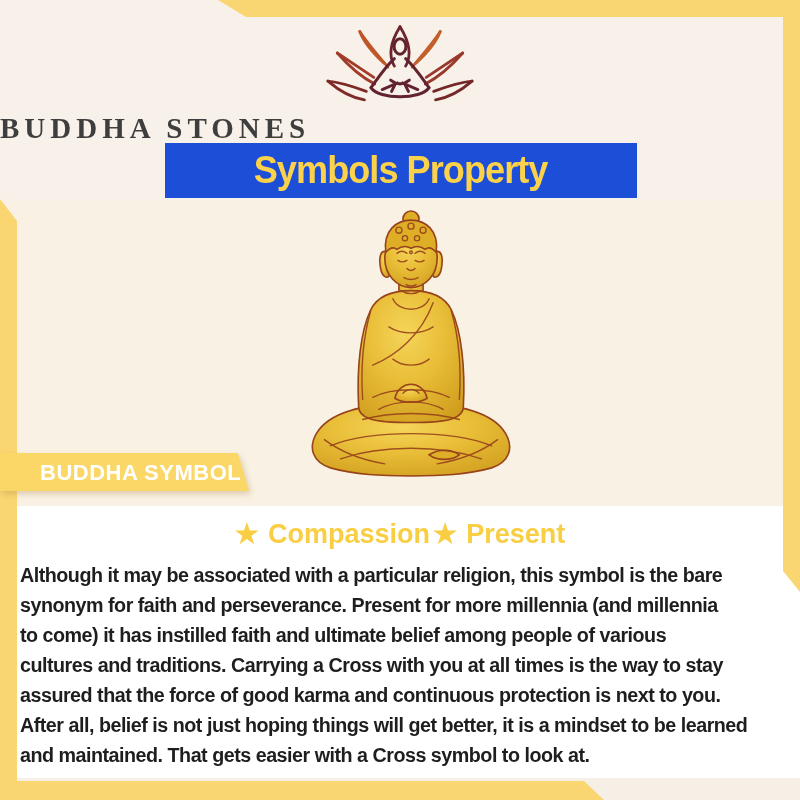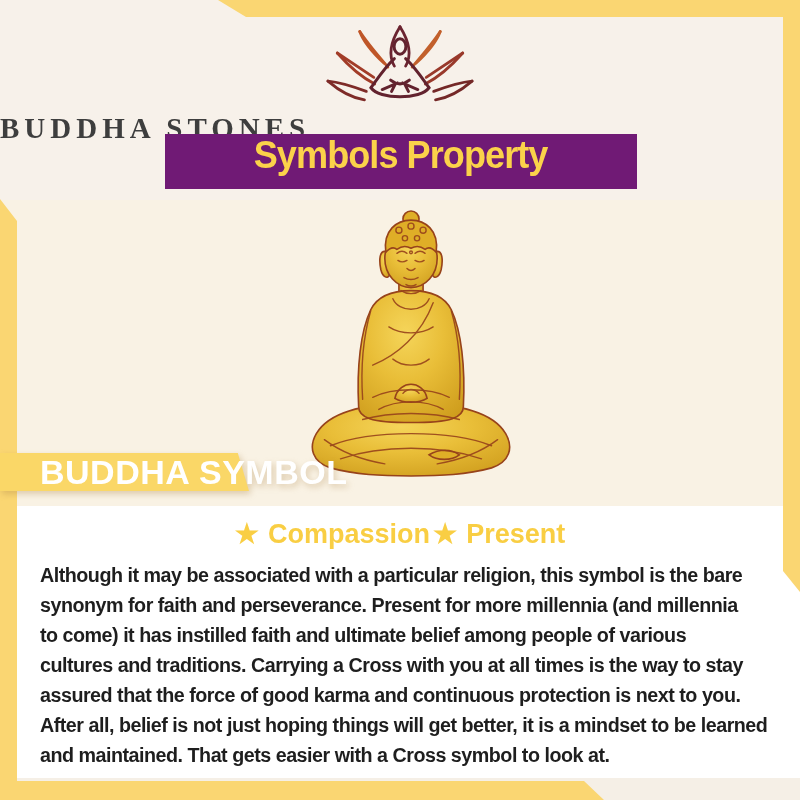--- a/index.html
+++ b/index.html
@@ -18,52 +18,52 @@
   
   .logo-wrap{position:absolute;left:0;top:24px;width:800px;text-align:center;}
   .logo-svg{display:inline-block;}
   .brand-name{
     position:absolute;left:0;top:112px;width:684px;
     font-family:"Liberation Serif", serif;font-weight:600;font-size:29px;
     letter-spacing:5px;color:#3E3E3E;
   }
   
   .title-box{
-    position:absolute;left:165px;top:134px;width:472px;height:55px;
-    background:#701a75;display:flex;align-items:flex-start;justify-content:center;
+    position:absolute;left:165px;top:143px;width:472px;height:55px;
+    background:#1d4ed8;display:flex;align-items:center;justify-content:center;
   }
   .title-text{
     font-size:38px;font-weight:700;color:#FBD24A;letter-spacing:-1px;
     transform:scaleX(.95);white-space:nowrap;
   }
   
   .buddha{position:absolute;left:300px;top:206px;}
   
   .flag{
     position:absolute;left:0;top:453px;width:249px;height:38px;
     filter:drop-shadow(2px 3px 3px rgba(170,130,70,.35));
   }
   .flag-bg{
     position:absolute;inset:0;background:#FAD767;
     clip-path:polygon(0 0,95.5% 0,100% 100%,0 100%);
   }
   .flag-text{
     position:absolute;left:40px;top:0;height:38px;line-height:39px;
-    font-size:34px;font-weight:700;color:#FFFFFF;letter-spacing:.5px;white-space:nowrap;
+    font-size:22px;font-weight:700;color:#FFFFFF;letter-spacing:.5px;white-space:nowrap;
   }
   
   .traits{
     position:absolute;left:0;top:518px;width:800px;text-align:center;
     font-size:27px;font-weight:700;color:#F9CE43;white-space:nowrap;
   }
   .trait-star{display:inline-block;}
   .star-1{margin-right:9px;}
   .star-2{margin-left:3px;margin-right:9px;}
   
-  .body-copy{position:absolute;left:40px;top:560px;width:756px;}
+  .body-copy{position:absolute;left:20px;top:560px;width:756px;}
   .body-line{
     font-size:20px;line-height:30px;font-weight:700;color:#1E1E1E;
     letter-spacing:-.5px;white-space:nowrap;transform-origin:left center;transform:scaleX(.985);
   }
 </style>
 </head>
 <body>
 
 <div class="canvas">
 

